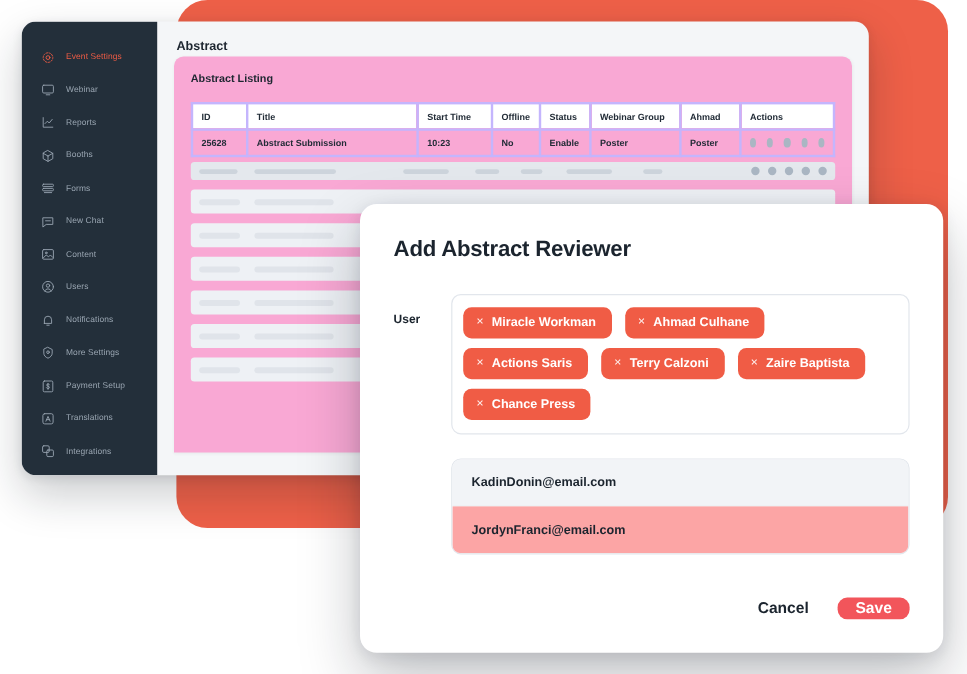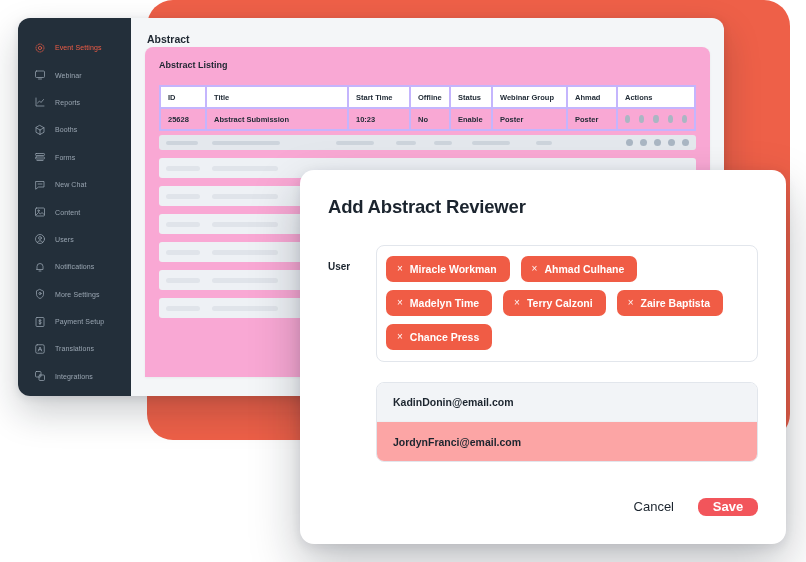--- a/index.html
+++ b/index.html
@@ -197,21 +197,21 @@
   .opt:last-child { border-bottom: none; }
 
   .modal-footer {
     position: absolute;
     right: 28px; bottom: 24px;
     display: flex; align-items: center; gap: 20px;
   }
   .btn-cancel {
     background: none; border: none;
     font-family: inherit;
-    font-size: 13px; font-weight: 400;
+    font-size: 13px; font-weight: 700;
     color: #1b242e;
     cursor: pointer;
     padding: 6px 4px;
   }
   .btn-save {
     background: #f2555b; border: none;
     font-family: inherit;
     color: #fff;
     font-size: 13px; font-weight: 700;
     border-radius: 8px;
@@ -448,21 +448,21 @@
           <span class="chip">
             <span class="x">×</span>
             <span>Miracle Workman</span>
           </span>
           <span class="chip">
             <span class="x">×</span>
             <span>Ahmad Culhane</span>
           </span>
           <span class="chip">
             <span class="x">×</span>
-            <span>Madelyn Time</span>
+            <span>Actions Saris</span>
           </span>
           <span class="chip">
             <span class="x">×</span>
             <span>Terry Calzoni</span>
           </span>
           <span class="chip">
             <span class="x">×</span>
             <span>Zaire Baptista</span>
           </span>
           <span class="chip">

